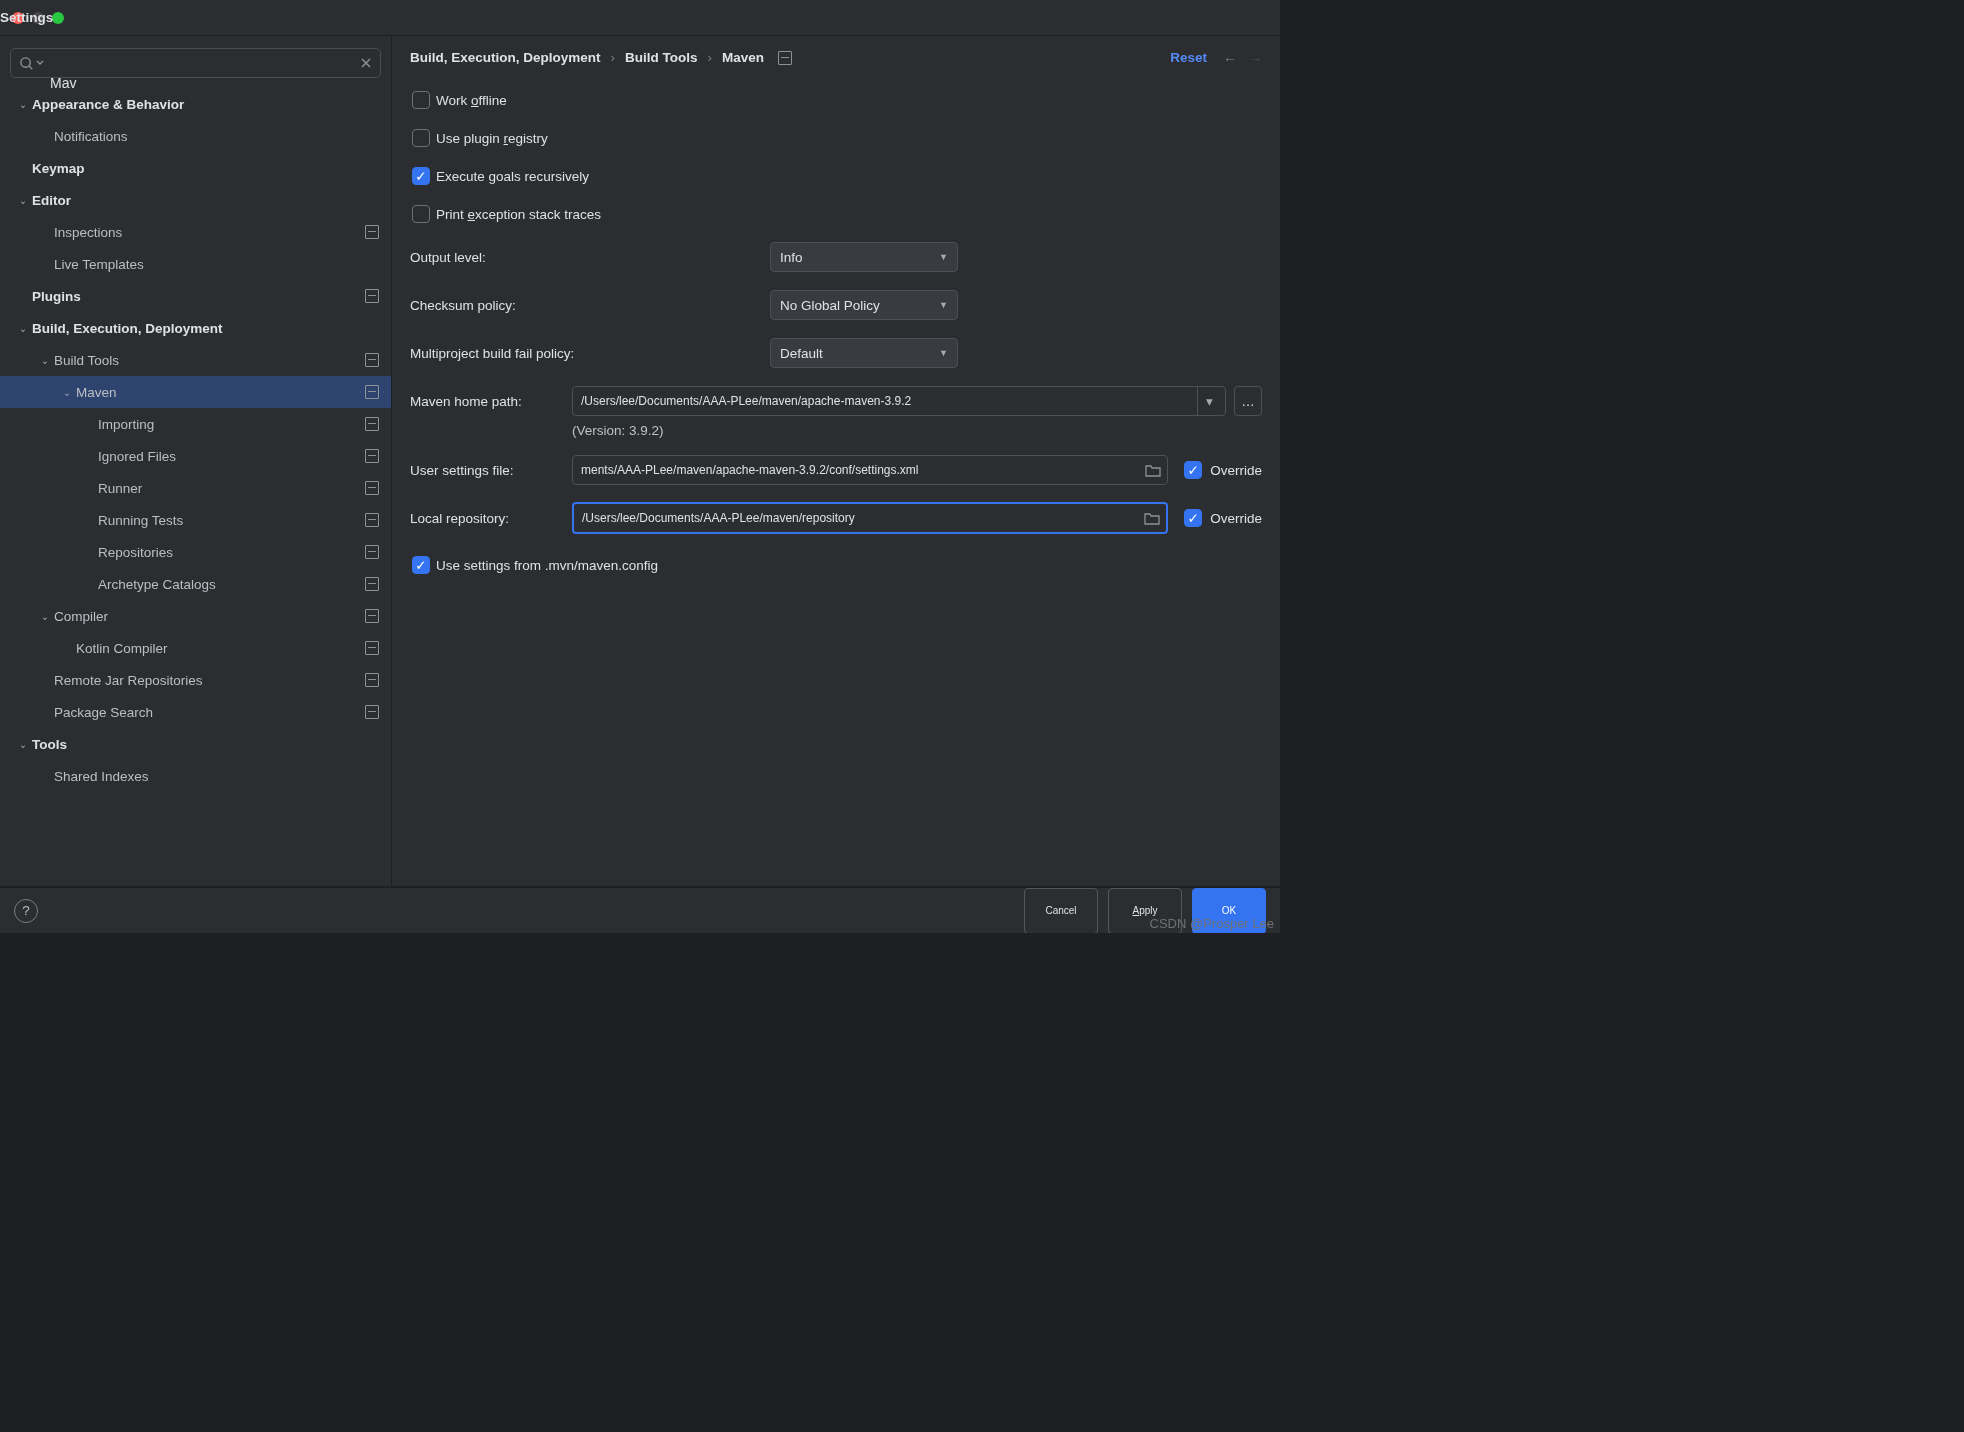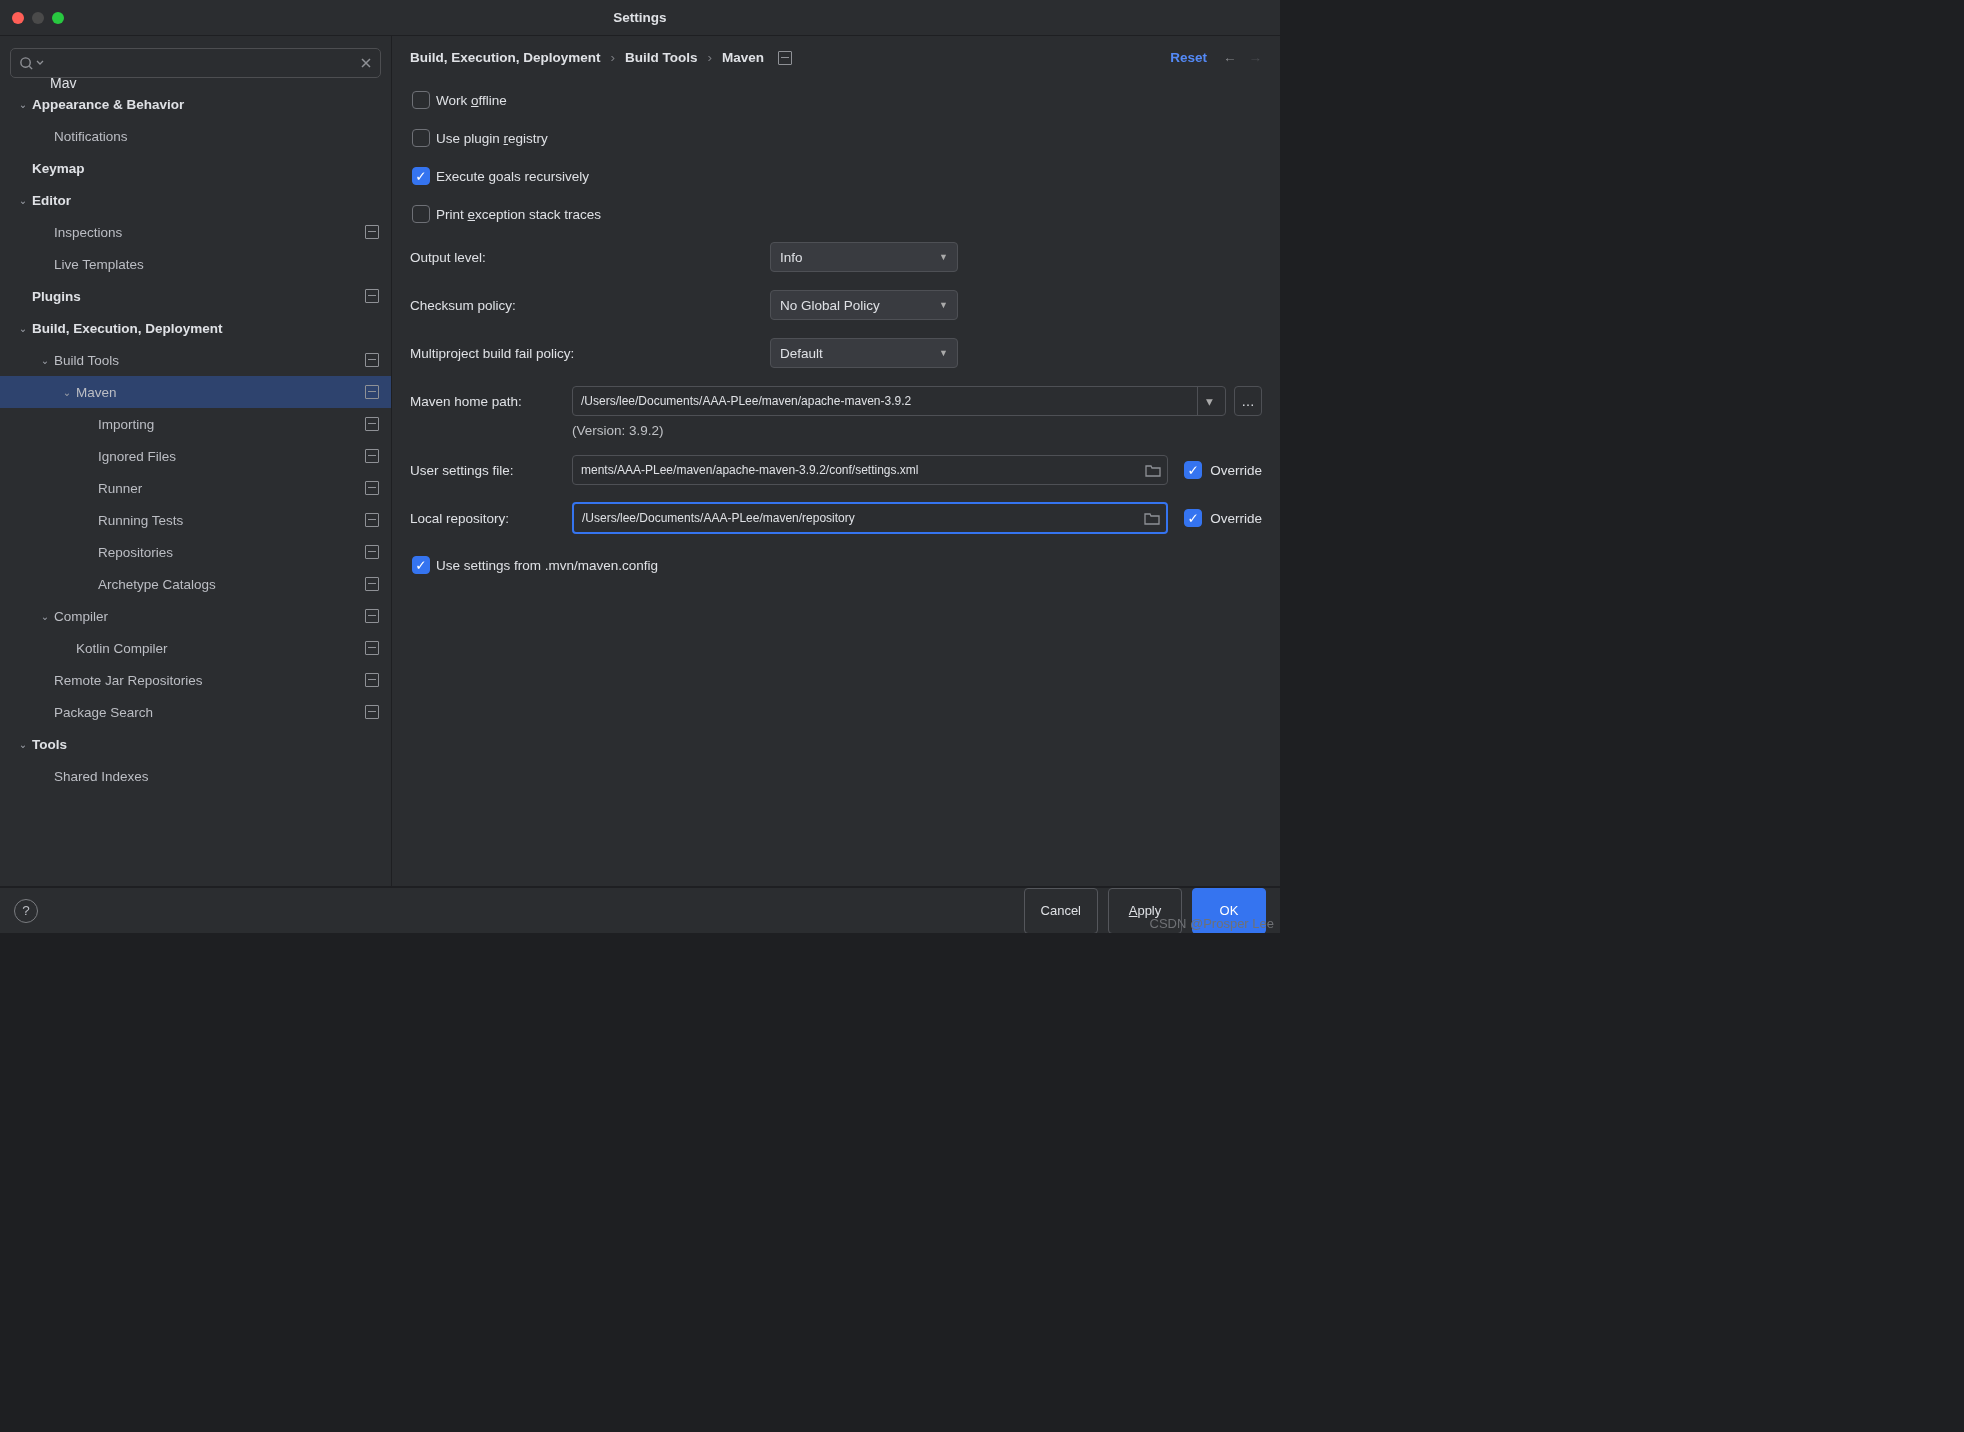--- a/index.html
+++ b/index.html
@@ -26,21 +26,20 @@
   gap: 8px;
   padding-left: 12px;
 }
 .light { width: 12px; height: 12px; border-radius: 6px; }
 .light.red { background: #ff5f57; }
 .light.grey { background: #4a4a4a; }
 .light.green { background: #28c840; }
 .window-title {
   position: absolute;
   left: 0; right: 0;
-  text-align: center;
   color: #dfe1e5;
   font-weight: 600;
   pointer-events: none;
 }
 .columns { display: flex; height: 850px; }
 .sidebar {
   width: 392px;
   background: #2b2d30;
   border-right: 1px solid #1e1f22;
   padding-top: 12px;
@@ -162,21 +161,21 @@
   background: #2b2d30;
 }
 .help-btn {
   width: 24px; height: 24px; border: 1.5px solid #7a7c80; border-radius: 12px;
   display:flex;align-items:center;justify-content:center;color:#bcbec4;cursor:pointer;
 }
 .footer-spacer { flex: 1; }
 .btn {
   height: 46px; min-width: 74px; border: 1px solid #55575c; border-radius: 4px;
   background: #2b2d30; color: #dfe1e5; padding: 0 16px; margin-left: 10px; cursor: pointer;
-  font-size: 13px;
+  font-size: 10px;
 }
 .btn.primary { background: #3574f0; border-color: #3574f0; color: #fff; }
 .watermark{position:absolute;bottom:2px;right:6px;color:#6f7175;font-size:13px;pointer-events:none;}
 </style>
 </head>
 <body>
 
 <div class="title-bar">
   <div class="traffic-lights">
     <div class="light red"></div>

